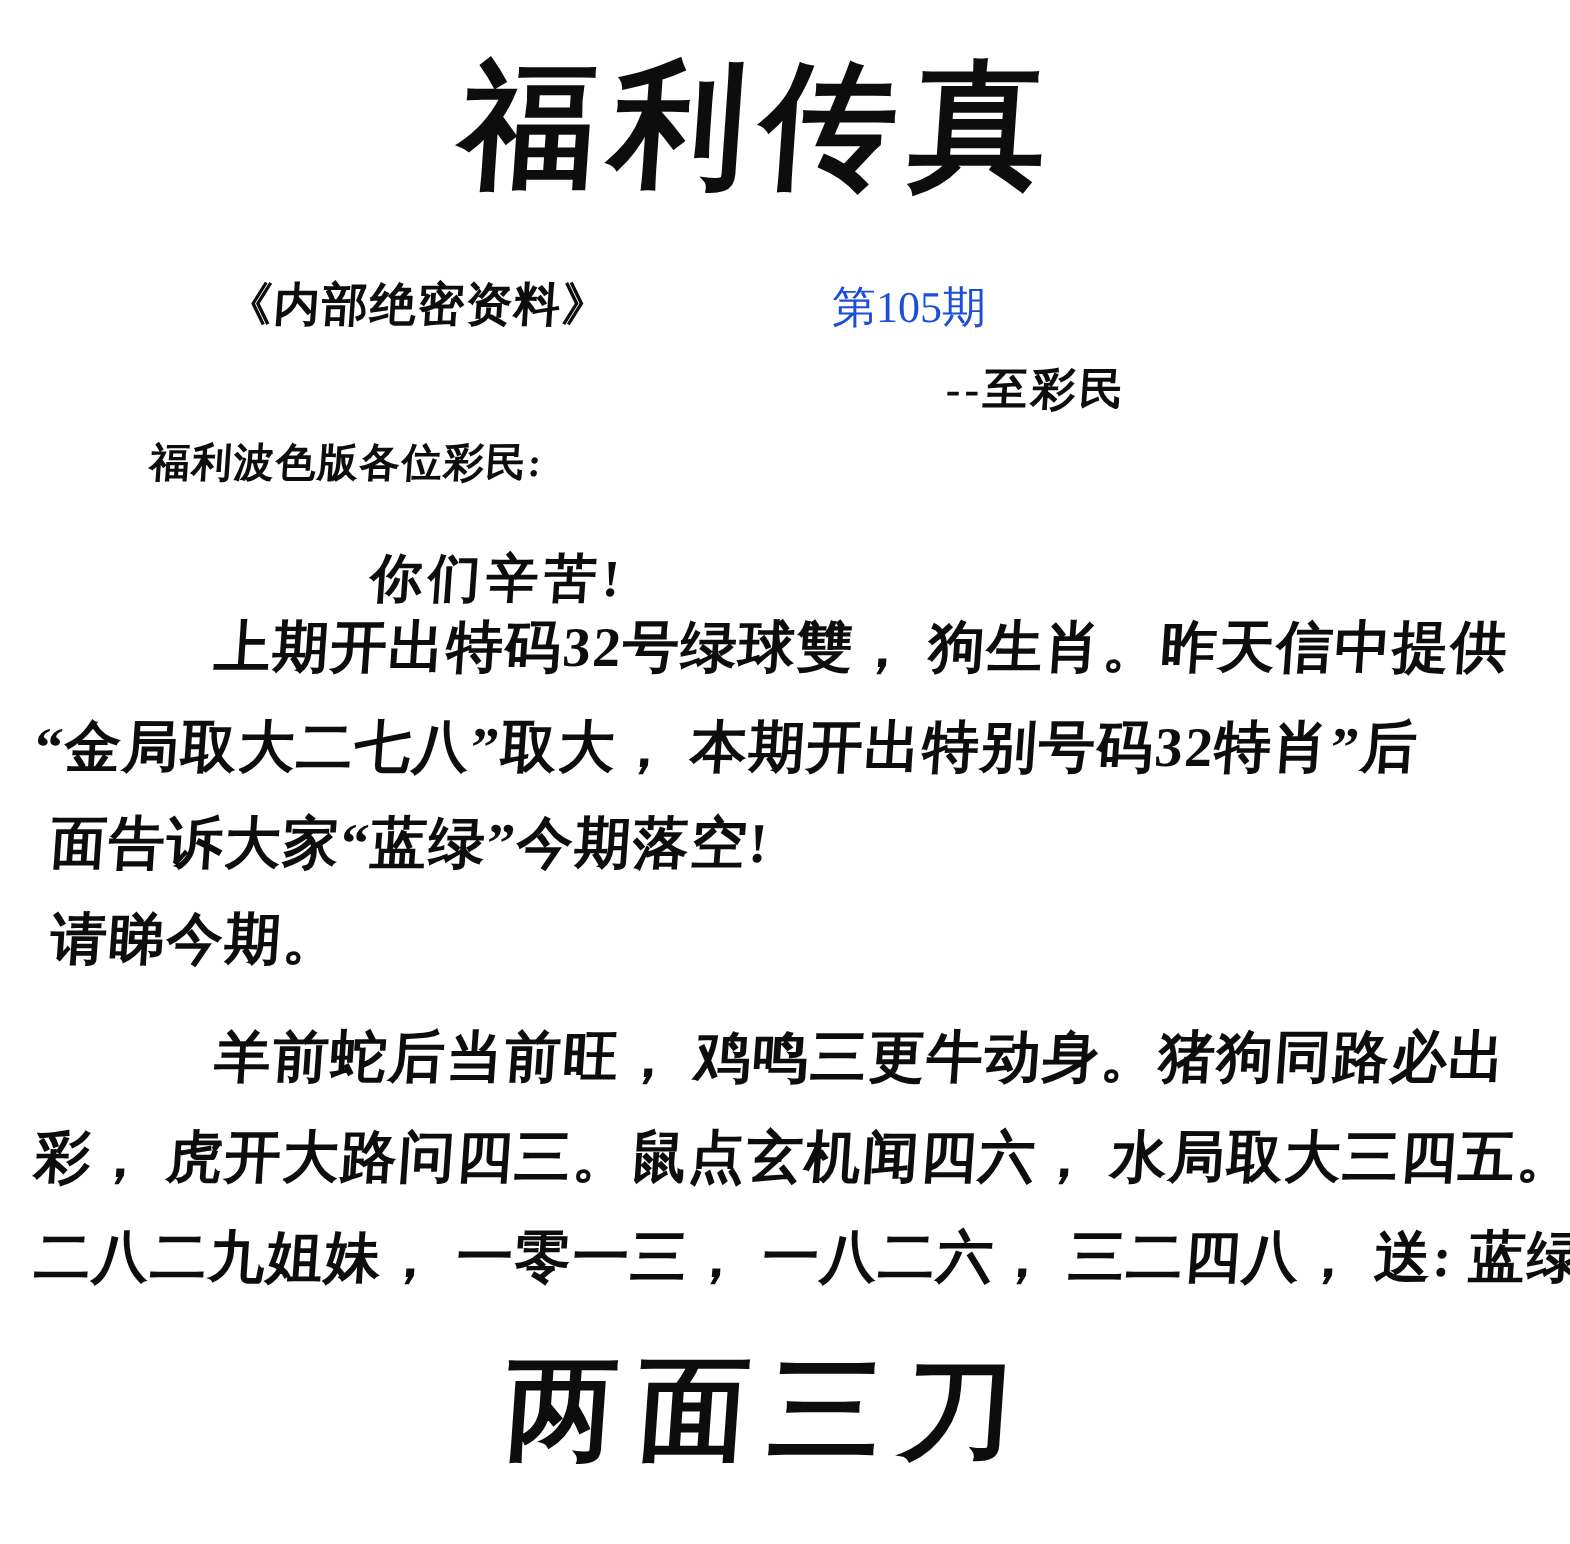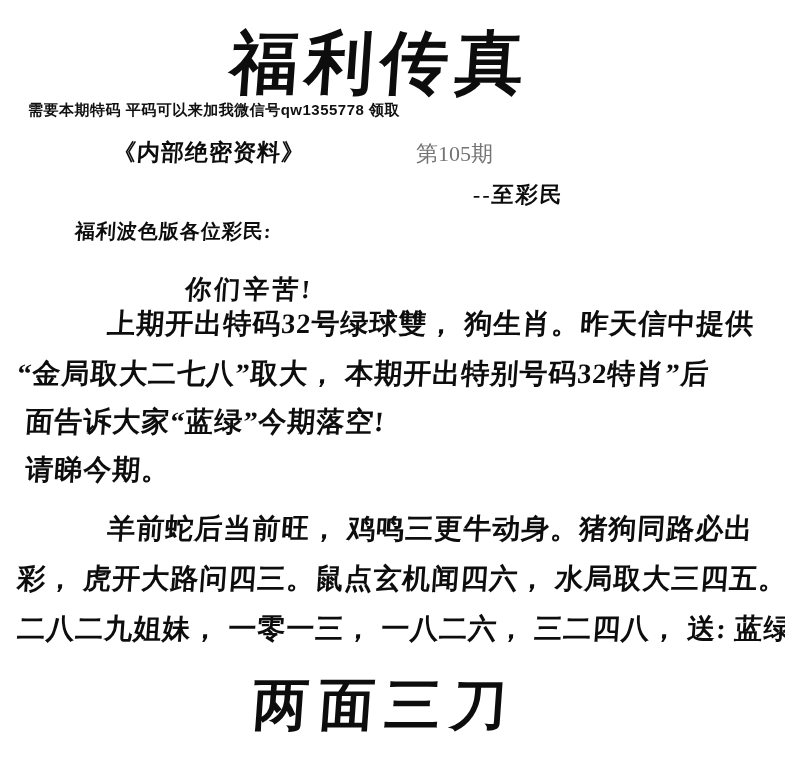--- a/index.html
+++ b/index.html
@@ -30,21 +30,21 @@
   .gothic {
     font-family: "Liberation Sans", "DejaVu Sans", sans-serif;
     font-weight: bold;
     color: #111111;
   }
 
   
   .songti {
     font-family: "Liberation Serif", "DejaVu Serif", serif;
     font-weight: normal;
-    color: #737373;
+    color: #1d4ed8;
   }
 
   .doc-title {
     left: 228px; top: 28px;
     font-size: 68px;
     letter-spacing: 7px;
     line-height: 1.05;
   }
   .promo-line {
     left: 28px; top: 101px;
@@ -92,21 +92,20 @@
     letter-spacing: 10px;
   }
 </style>
 </head>
 <body>
 
 <div id="page">
 
   <div class="abs calli doc-title">福利传真</div>
 
-  <div class="abs gothic promo-line">需要本期特码  平码可以来加我微信号qw1355778  领取</div>
 
   <div class="abs calli classification">《内部绝密资料》</div>
 
   <div class="abs songti issue-number">第105期</div>
 
   <div class="abs calli addressee">--至彩民</div>
 
   <div class="abs calli salutation">福利波色版各位彩民:</div>
 
   <div class="abs calli greeting">你们辛苦!</div>

